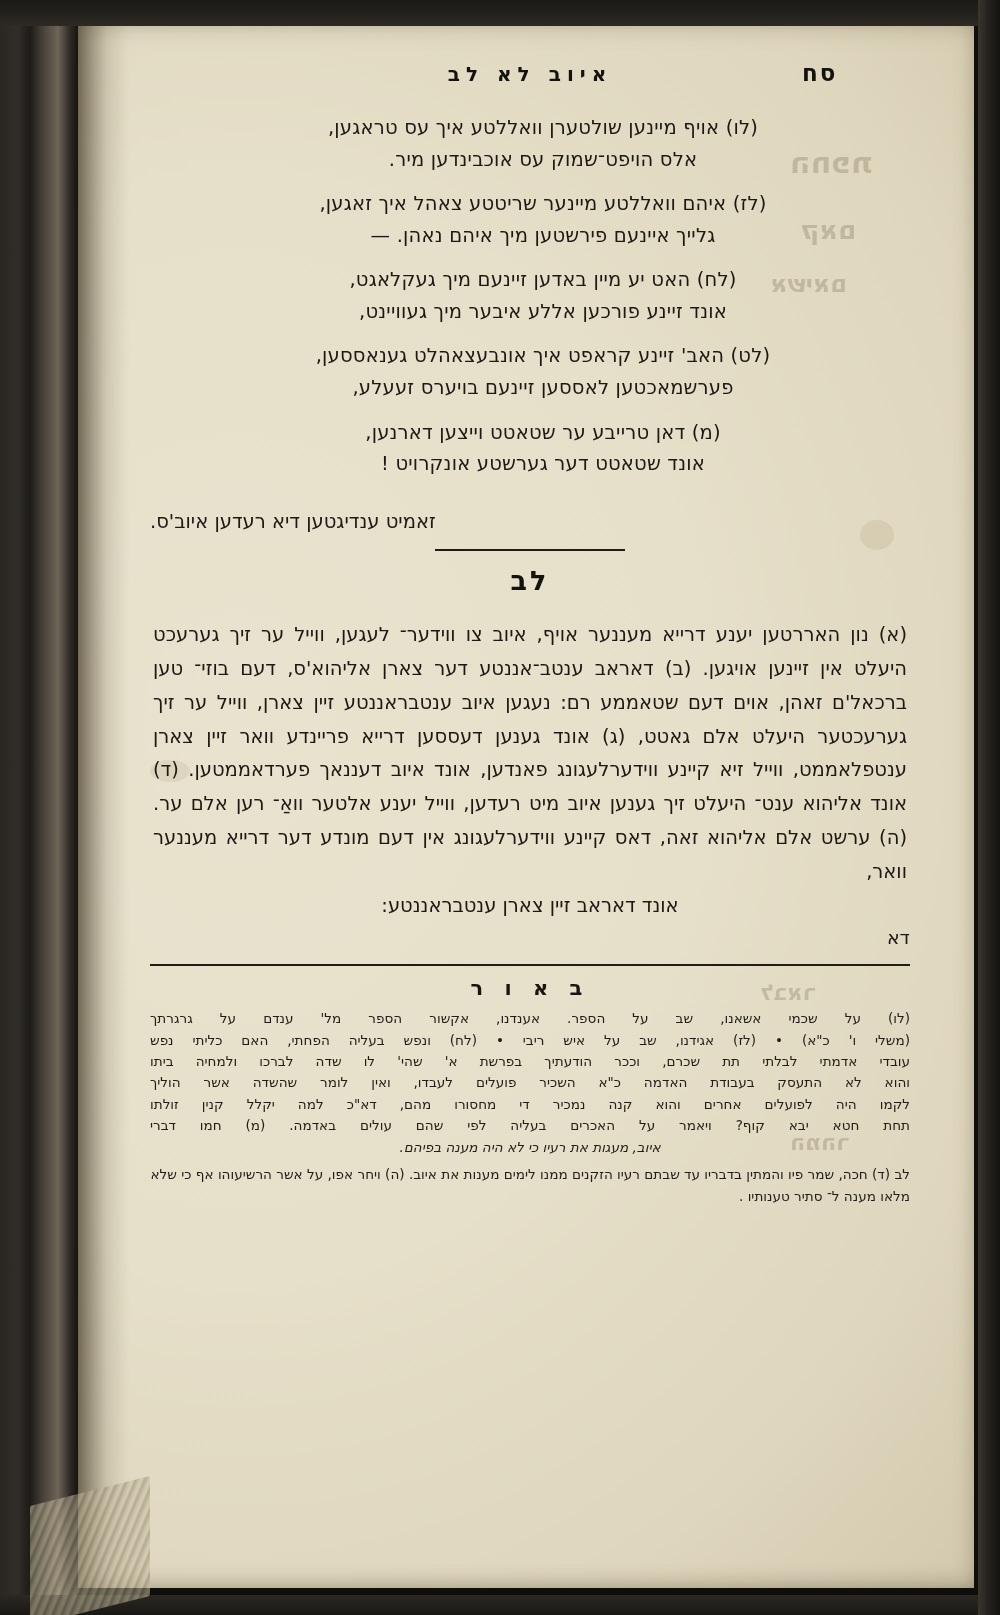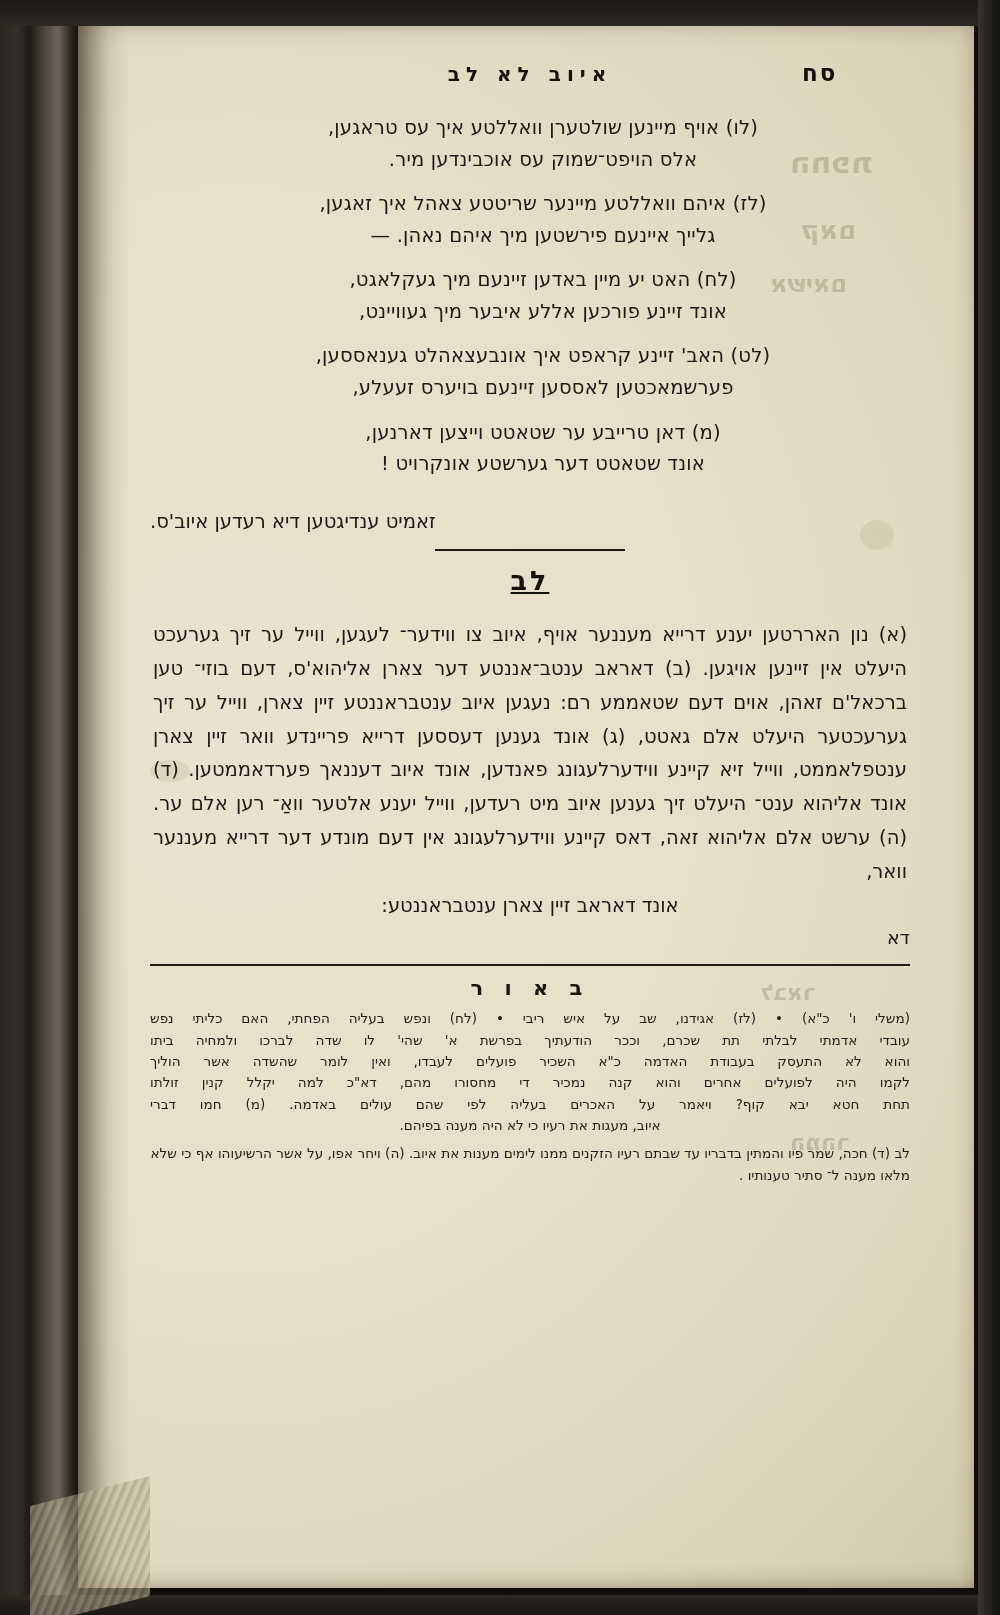--- a/index.html
+++ b/index.html
@@ -149,21 +149,20 @@
     margin: 16px auto 14px auto;
   }
 
   .chapter-title {
     text-align: center;
     font-size: 27px;
     font-weight: 600;
     letter-spacing: 3px;
     margin: 6px 0 22px 0;
     color: #14120d;
-    text-decoration: underline;
   }
 
   .body-para {
     font-size: 19.5px;
     line-height: 1.74;
     text-align: justify;
     text-align-last: justify;
     color: #1c1914;
     direction: rtl;
     margin: 3px;
@@ -190,21 +189,21 @@
   }
   .notes {
     font-size: 13.6px;
     line-height: 1.58;
     text-align: justify;
     text-align-last: justify;
     direction: rtl;
     color: #221e17;
   }
   .notes .nline { display: block; }
-  .notes .nline.center { text-align-last: center; }
+  .notes .nline.center { text-align-last: center; font-style: italic; }
 
   .notes-block2 {
     font-size: 13.6px;
     line-height: 1.6;
     direction: rtl;
     color: #221e17;
     margin-top: 6px;
   }
   .spotty {
     position: absolute;
@@ -293,20 +292,21 @@
 
     <div style="display:flex; justify-content:flex-start; padding-left:6px; margin-top:2px;">
       <span style="font-size:19px;">דא</span>
     </div>
 
     <div class="footer-rule"></div>
 
     <div class="baur-title">ב א ו ר</div>
 
     <div class="notes">
+      <span class="nline">(לו) על שכמי אשאנו, שב על הספר. אענדנו, אקשור הספר מל' ענדם על גרגרתך</span>
       <span class="nline">(משלי ו' כ"א) • (לז) אגידנו, שב על איש ריבי • (לח) ונפש בעליה הפחתי, האם כליתי נפש</span>
       <span class="nline">עובדי אדמתי לבלתי תת שכרם, וככר הודעתיך בפרשת א' שהי' לו שדה לברכו ולמחיה ביתו</span>
       <span class="nline">והוא לא התעסק בעבודת האדמה כ"א השכיר פועלים לעבדו, ואין לומר שהשדה אשר הוליך</span>
       <span class="nline">לקמו היה לפועלים אחרים והוא קנה נמכיר די מחסורו מהם, דא"כ למה יקלל קנין זולתו</span>
       <span class="nline">תחת חטא יבא קוף? ויאמר על האכרים בעליה לפי שהם עולים באדמה. (מ) חמו דברי</span>
       <span class="nline center">איוב, מעגות את רעיו כי לא היה מענה בפיהם.</span>
     </div>
 
     <div class="notes-block2">
       <span class="nline">לב (ד) חכה, שמר פיו והמתין בדבריו עד שבתם רעיו הזקנים ממנו לימים מענות את</span>

